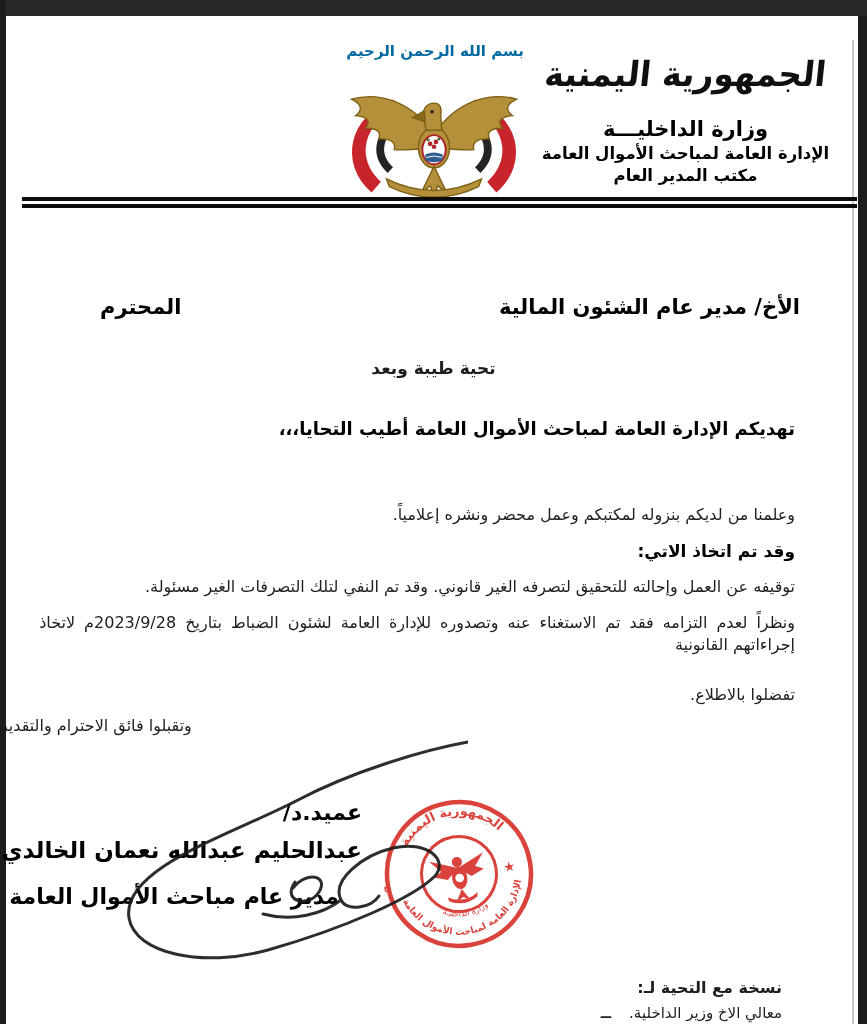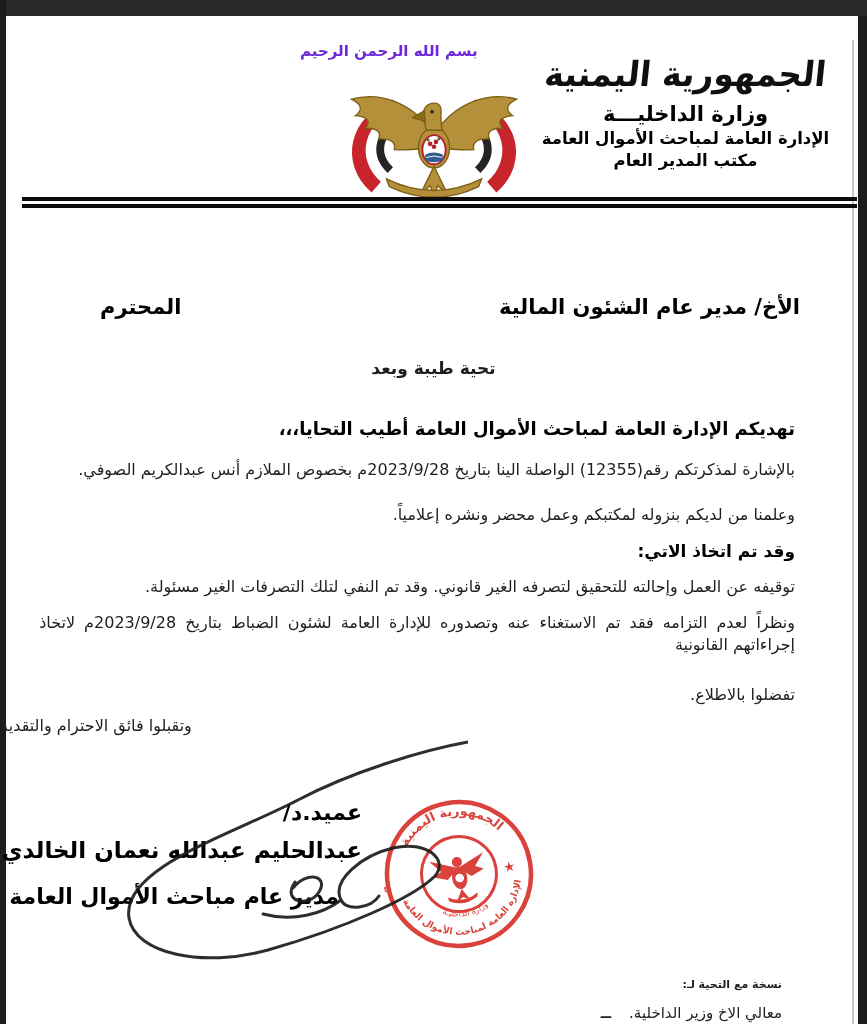--- a/index.html
+++ b/index.html
@@ -9,24 +9,24 @@
   
   .bar-top{top:0;left:0;width:867px;height:16px;background:#282828;}
   .bar-left{top:0;left:0;width:6px;height:1024px;background:#1d1d1d;}
   .bar-right{top:16px;right:0;width:9px;height:1008px;background:#1d1d1d;}
   .edge-right{top:40px;right:13px;width:2px;height:984px;background:#c9c9c9;}
   
   .meta{left:28px;top:72px;width:250px;font-size:16.5px;line-height:29px;text-align:right;}
   .meta .lbl{font-weight:normal;}
   .org{right:14px;top:54px;width:335px;text-align:center;}
   .org-country{font-size:33px;font-weight:bold;transform:skewX(-6deg) scaleY(1.05);letter-spacing:1px;color:#101010;}
-  .org-ministry{font-size:21px;font-weight:bold;margin-top:9px;color:#000;}
+  .org-ministry{font-size:21px;font-weight:bold;margin-top:24px;color:#000;}
   .org-dept{font-size:16.5px;font-weight:bold;margin-top:3px;color:#000;}
   .org-office{font-size:16.5px;font-weight:bold;margin-top:3px;color:#000;}
-  .bismillah{left:300px;top:42px;width:270px;text-align:left;font-size:15px;font-weight:bold;color:#6d28d9;}
+  .bismillah{left:300px;top:42px;width:270px;text-align:center;font-size:15px;font-weight:bold;color:#0369a1;}
   .emblem{left:332px;top:74px;width:204px;height:130px;}
   .rule{top:197px;left:22px;width:835px;height:11px;border-top:4px solid #0c0c0c;border-bottom:4px solid #0c0c0c;box-sizing:border-box;}
   
   .addr-row{top:295px;left:100px;right:67px;display:flex;justify-content:space-between;
             font-size:21px;font-weight:bold;color:#000;}
   .greeting{top:358px;left:0;right:0;text-align:center;font-size:17px;font-weight:bold;}
   .line{right:72px;white-space:nowrap;font-size:16px;text-align:right;}
   .b{font-weight:bold;color:#000;}
   .salutation{top:418px;font-size:18px;}
   .para1{top:460px;}
@@ -37,21 +37,21 @@
   .action3{top:635px;}
   .closing{top:685px;}
   .regards{top:716px;left:0;right:0;text-align:left;font-size:16px;}
   
   .sig-rank{top:800px;right:505px;font-size:22px;font-weight:bold;color:#000;white-space:nowrap;}
   .sig-name{top:837px;right:505px;font-size:23px;font-weight:bold;color:#000;white-space:nowrap;}
   .sig-title{top:884px;right:528px;font-size:22px;font-weight:bold;color:#000;white-space:nowrap;}
   .stamp{left:383px;top:790px;width:152px;height:168px;opacity:.93;}
   .sig-stroke{left:83px;top:736px;width:385px;height:252px;}
   
-  .cc-label{top:978px;right:85px;font-size:11px;font-weight:bold;}
+  .cc-label{top:978px;right:85px;font-size:16px;font-weight:bold;}
   .cc-item{top:1004px;right:85px;font-size:15px;display:flex;direction:ltr;align-items:center;gap:18px;}
   .cc-item .dash{font-weight:bold;letter-spacing:-1px;}
 </style>
 </head>
 <body>
 
 <div class="frame">
 
   <div class="abs bar-top"></div>
   <div class="abs bar-left"></div>
@@ -105,21 +105,20 @@
   </div>
 
   <div class="abs rule"></div>
 
   <div class="abs addr-row">
     <span>الأخ/ مدير عام الشئون المالية</span>
     <span>المحترم</span>
   </div>
   <div class="abs greeting">تحية طيبة وبعد</div>
   <div class="abs line b salutation">تهديكم الإدارة العامة لمباحث الأموال العامة أطيب التحايا،،،</div>
-  <div class="abs line para1">بالإشارة لمذكرتكم رقم(12355) الواصلة الينا بتاريخ 2023/9/28م بخصوص الملازم أنس عبدالكريم الصوفي.</div>
   <div class="abs line para2">وعلمنا من لديكم بنزوله لمكتبكم وعمل محضر ونشره إعلامياً.</div>
   <div class="abs line b actions-title">وقد تم اتخاذ الاتي:</div>
   <div class="abs line action1">توقيفه عن العمل وإحالته للتحقيق لتصرفه الغير قانوني. وقد تم النفي لتلك التصرفات الغير مسئولة.</div>
   <div class="abs line action2">ونظراً لعدم التزامه فقد تم الاستغناء عنه وتصدوره للإدارة العامة لشئون الضباط بتاريخ 2023/9/28م لاتخاذ</div>
   <div class="abs line action3">إجراءاتهم القانونية</div>
   <div class="abs line closing">تفضلوا بالاطلاع.</div>
   <div class="abs regards">وتقبلوا فائق الاحترام والتقدير</div>
 
   <div class="abs sig-rank">عميد.د/</div>
   <div class="abs sig-title">مدير عام مباحث الأموال العامة</div>

